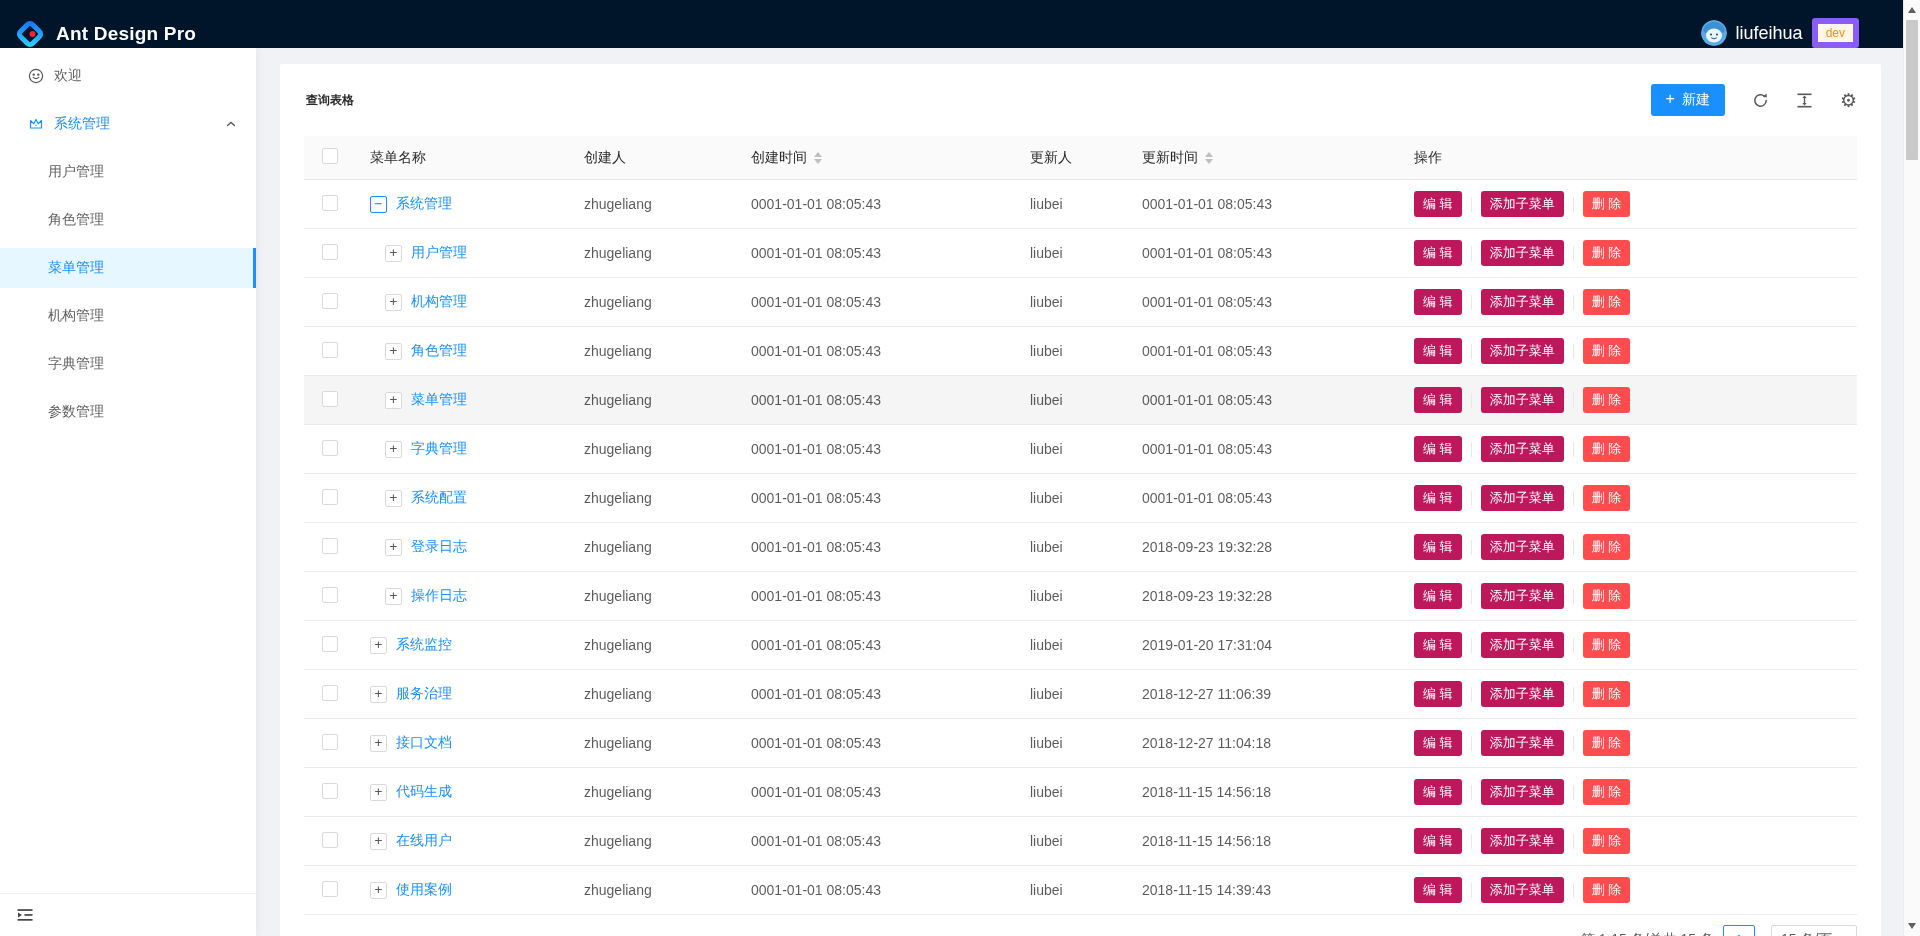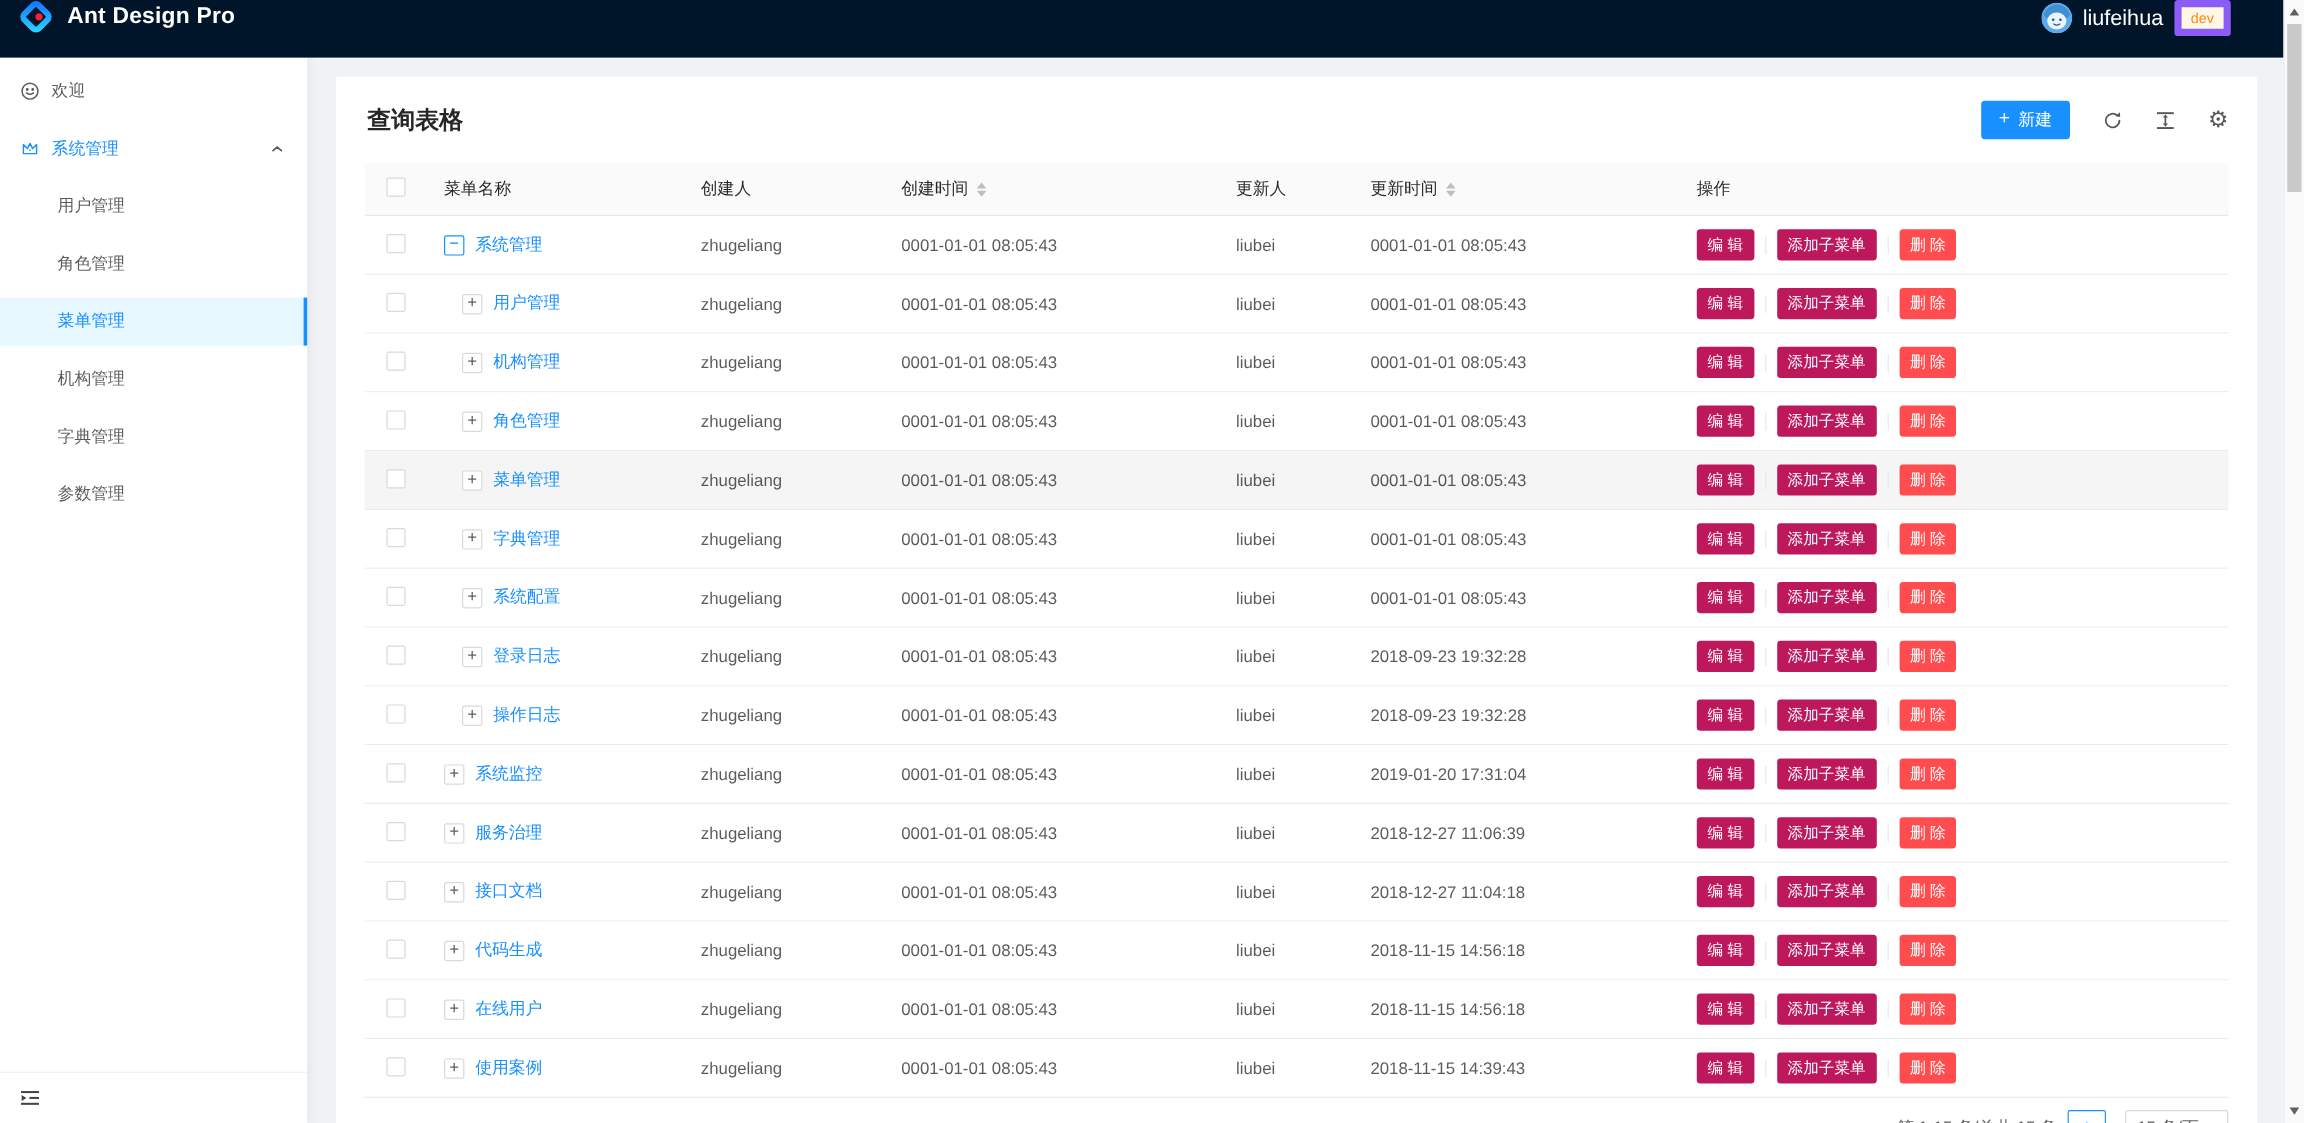--- a/index.html
+++ b/index.html
@@ -1,48 +1,48 @@
 <!DOCTYPE html>
 <html><head>
 <meta charset="utf-8">
 <style>
   * { margin:0; padding:0; box-sizing:border-box; }
   html,body { width:1920px; height:936px; overflow:hidden; }
   body { font-family:"Liberation Sans","DejaVu Sans",sans-serif; font-size:14px; color:rgba(0,0,0,.65); background:#f0f2f5; }
   .viewport { position:relative; width:1920px; height:936px; overflow:hidden; }
 
   
-  .app-header { position:absolute; left:0; top:0; width:1903px; height:48px; background:#001529; display:flex; align-items:flex-start; justify-content:space-between; padding:0 16px; z-index:20; }
+  .app-header { position:absolute; left:0; top:0; width:1903px; height:48px; background:#001529; display:flex; align-items:flex-end; justify-content:space-between; padding:0 16px; z-index:20; }
   .logo-area { display:flex; align-items:center; gap:12px; cursor:pointer; }
   .app-title { color:#fff; font-size:19px; font-weight:700; letter-spacing:.2px; }
   .header-right { display:flex; align-items:center; gap:9px; padding-right:28px; }
   .avatar { width:26px; height:26px; border-radius:50%; overflow:hidden; display:inline-block; }
   .username { color:#fff; font-size:18px; }
   .env-tag { background:#fff7e6; border:6px solid #8b5cf6; color:#fa8c16; font-size:12px; line-height:18px; padding:0 8px; border-radius:3px; }
 
   
   .sidebar { position:absolute; left:0; top:48px; width:256px; height:888px; background:#fff; box-shadow:2px 0 8px rgba(29,35,41,.05); z-index:10; }
   .menu { position:absolute; top:4px; left:0; right:0; }
-  .menu-item { height:40px; margin:8px 0 0 0; display:flex; align-items:center; padding-left:17px; cursor:pointer; color:rgba(0,0,0,.65); position:relative; }
+  .menu-item { height:40px; margin:8px 0 0 0; display:flex; align-items:center; padding-left:28px; cursor:pointer; color:rgba(0,0,0,.65); position:relative; }
   .menu-item:first-child { margin-top:4px; }
   .menu-item .mi-label { margin-left:10px; }
   .menu-item.child { padding-left:48px; }
   .menu-item.active-parent { color:#1890ff; }
   .menu-item.active-parent .mi-label { color:#1890ff; }
   .menu-item.selected { background:#e6f7ff; color:#1890ff; }
   .menu-item.selected::after { content:""; position:absolute; right:0; top:0; bottom:0; width:3px; background:#1890ff; }
   .mi-arrow { position:absolute; right:22px; top:50%; width:8px; height:8px; }
   .mi-arrow svg { display:block; }
   .sider-footer { position:absolute; left:0; bottom:0; width:256px; height:43px; border-top:1px solid #f0f0f0; display:flex; align-items:center; padding-left:16px; }
 
   
   .content { position:absolute; left:256px; top:48px; width:1647px; height:888px; background:#f0f2f5; padding:16px 22px 0 24px; }
   .card { background:#fff; width:1601px; height:900px; border-radius:2px; }
   .card-head { height:72px; display:flex; align-items:center; justify-content:space-between; padding:0 24px 0 26px; }
-  .card-title { font-size:20px; font-weight:600; color:rgba(0,0,0,.85); }
+  .card-title { font-size:12px; font-weight:600; color:rgba(0,0,0,.85); }
   .toolbar { display:flex; align-items:center; gap:27px; }
   .btn-primary { height:32px; background:#1890ff; color:#fff; border:none; border-radius:3px; font-size:14px; padding:0 15px; display:flex; align-items:center; gap:7px; cursor:pointer; font-family:inherit; }
   .btn-primary .plus { font-size:16px; font-weight:400; line-height:1; margin-top:-2px; }
   .tool-icon { color:#595959; cursor:pointer; display:flex; align-items:center; }
   .gear-glyph { font-size:19px; line-height:1; }
 
   
   .table { padding:0 24px; }
   .t-head, .t-row { display:flex; align-items:center; }
   .t-head { height:44px; background:#fafafa; border-bottom:1px solid #e8e8e8; color:rgba(0,0,0,.85); font-weight:500; }

